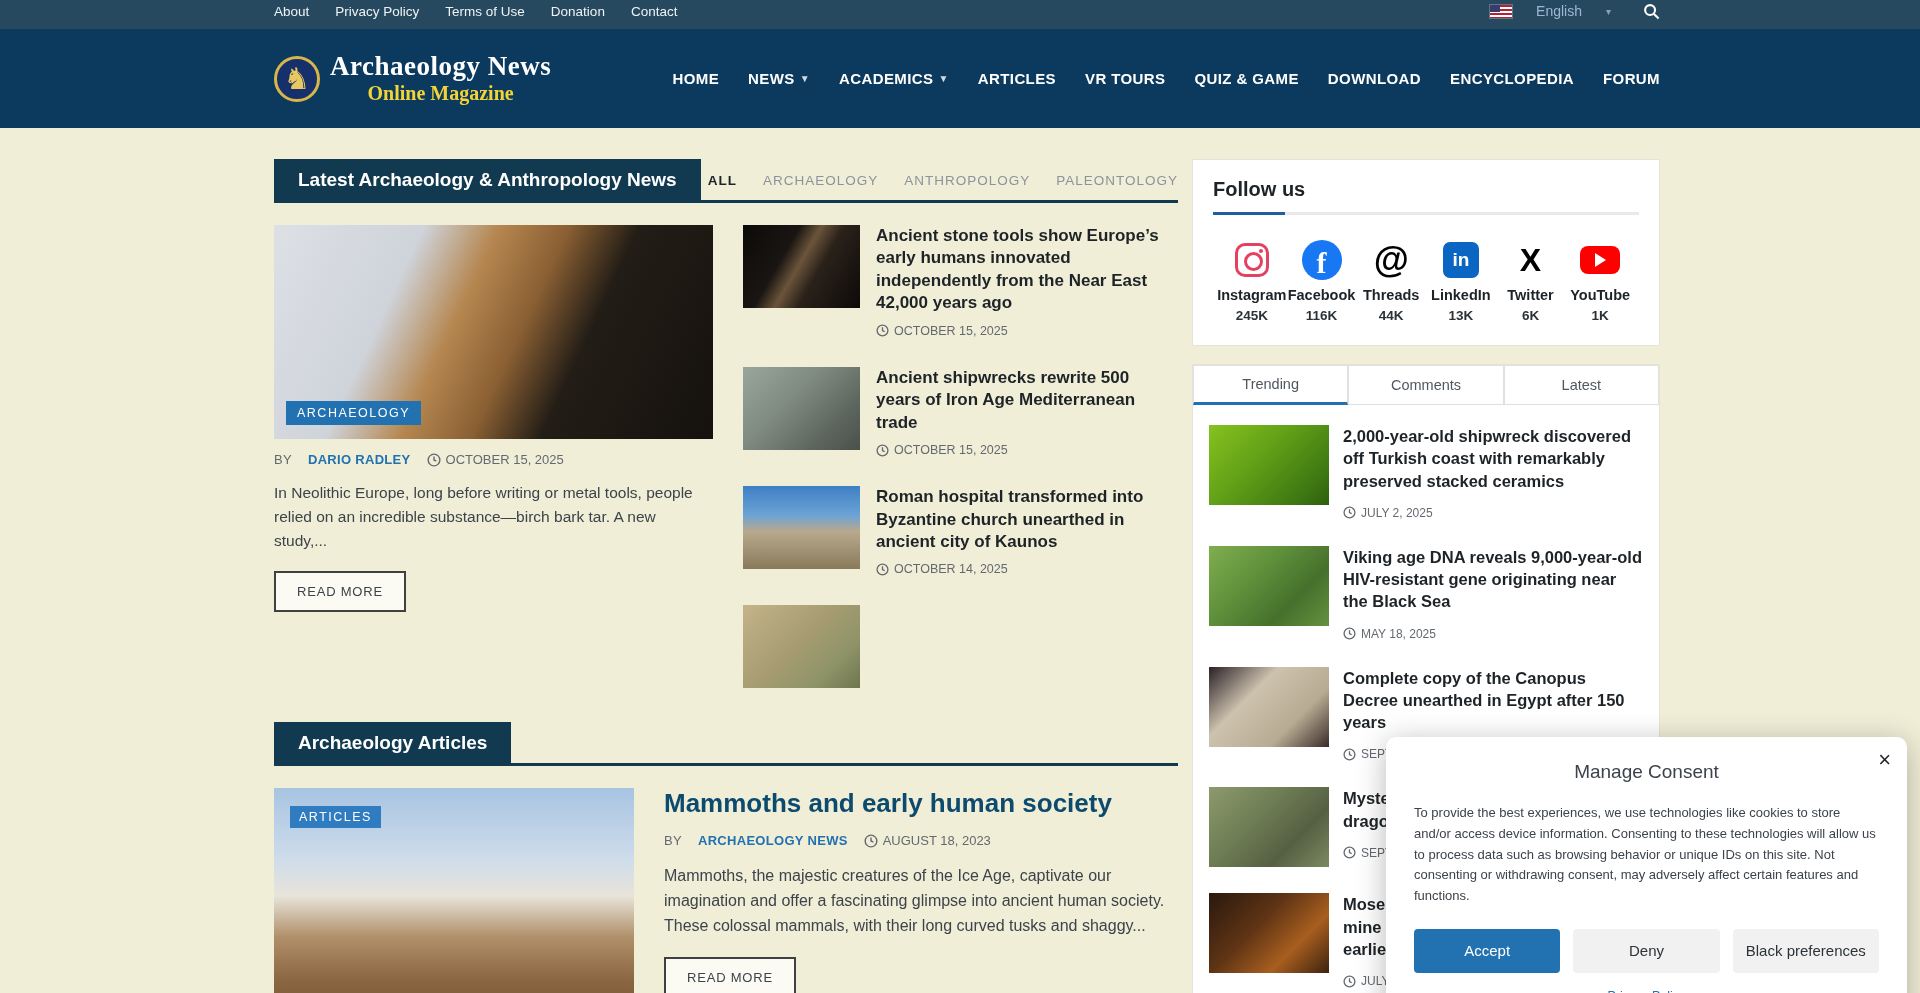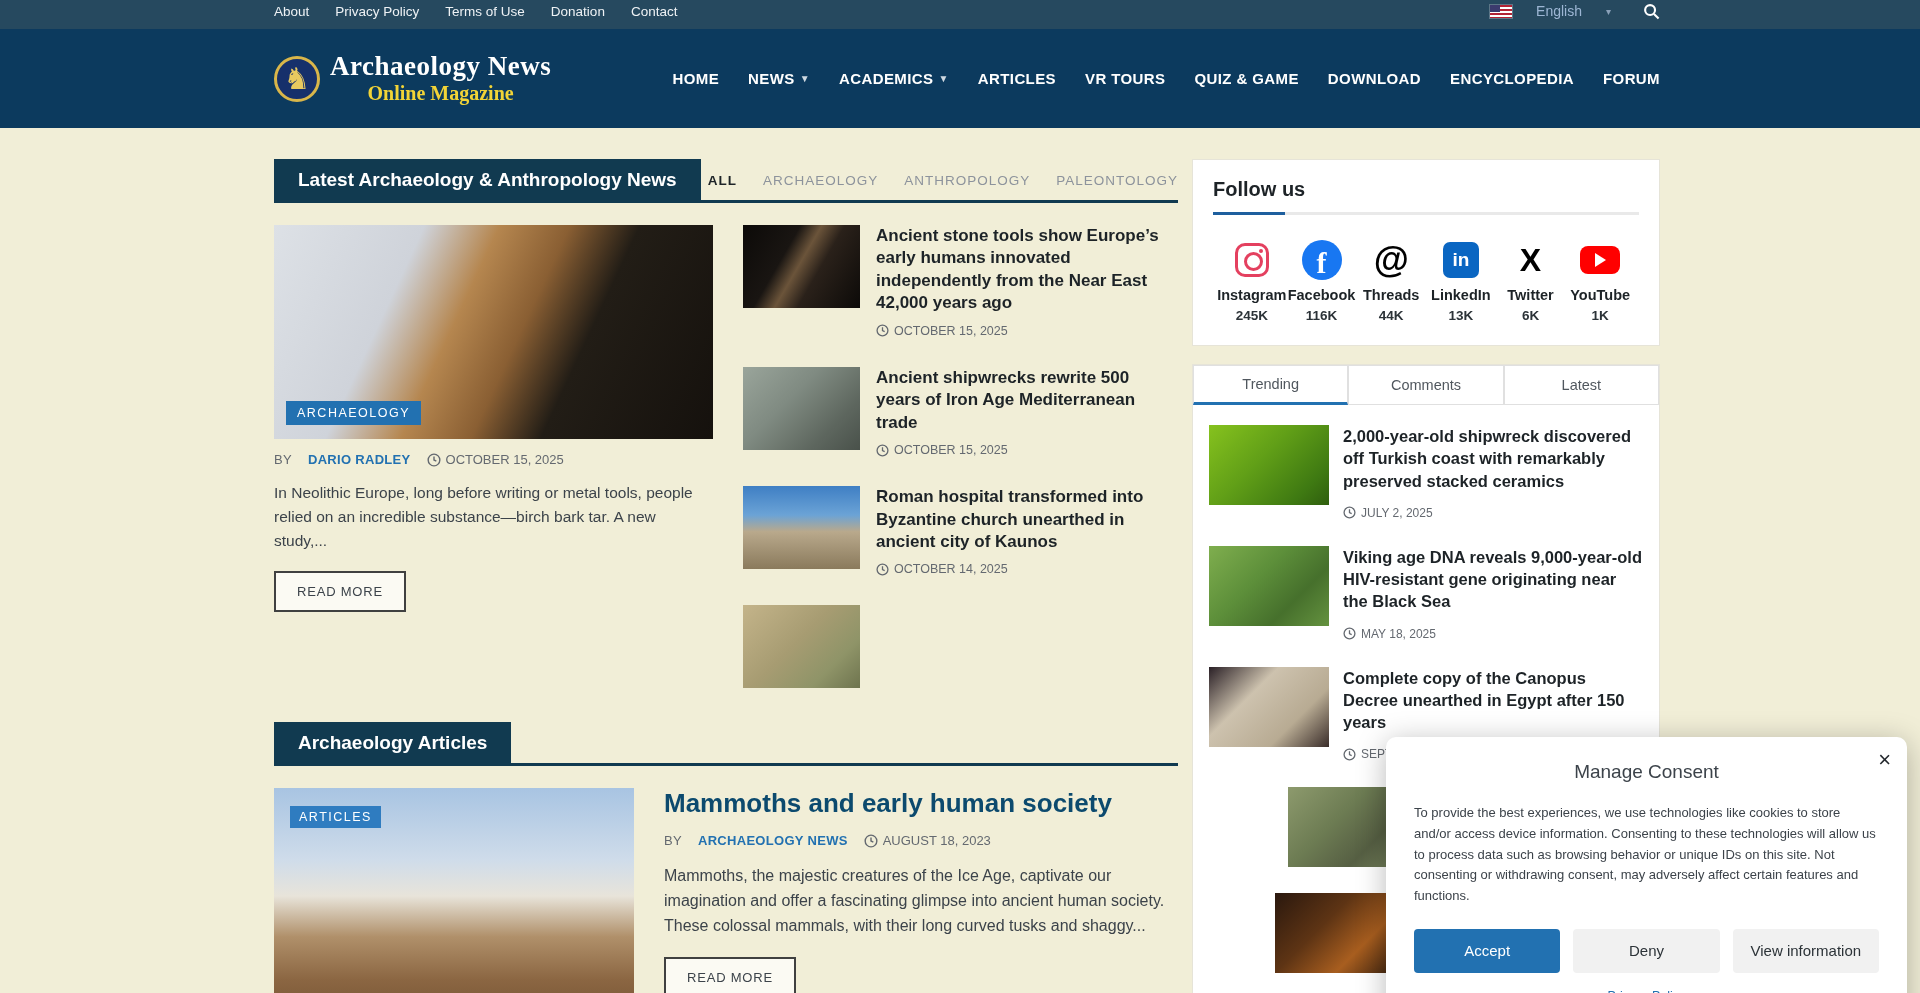--- a/index.html
+++ b/index.html
@@ -107,21 +107,21 @@
   .li { width:36px; height:36px; border-radius:7px; background:#0a66c2; color:#fff; display:flex; align-items:center; justify-content:center; font-weight:bold; font-size:19px; }
   .xx { font-size:32px; font-weight:900; color:#000; line-height:1; }
   .yt { width:40px; height:28px; border-radius:8px; background:#ff0000; display:flex; align-items:center; justify-content:center; }
   .yt:before { content:""; width:0; height:0; border-left:11px solid #fff; border-top:7px solid transparent; border-bottom:7px solid transparent; }
 
   .feed-widget { margin-top:18px; border-bottom:none; padding-bottom:30px; min-height:560px; }
   .feed-tabs { display:flex; }
   .feed-tab { flex:1; height:40px; display:flex; align-items:center; justify-content:center; font-size:14.5px; color:#50575e;
               border:1px solid #e0e0e0; background:#fff; cursor:pointer; }
   .feed-tab.active { border-bottom:3px solid #2271b1; }
-  .feed-list { padding:20px 16px 0 16px; display:flex; flex-direction:column; gap:26px;align-items:center; }
+  .feed-list { padding:20px 16px 0 16px; display:flex; flex-direction:column; gap:26px; }
   .feed-item { display:flex; gap:14px; }
   .feed-thumb { width:120px; height:80px; flex:none; }
   .feed-title { font-size:16.5px; font-weight:bold; line-height:1.35; color:#1d2327; cursor:pointer; white-space:pre-line; }
   .feed-item .date { margin-top:14px; font-size:12px; }
 
   .f1 { background:linear-gradient(135deg,#86c21e 0%,#5f9d17 45%,#3f7a12 80%,#2f5e0e 100%); }
   .f2 { background:linear-gradient(135deg,#7fae4e 0%,#5d8f3a 40%,#46702c 70%,#64923f 100%); }
   .f3 { background:linear-gradient(135deg,#2a2026 0%,#cdc2ae 35%,#b8ab93 70%,#3a2d2a 100%); }
   .f4 { background:linear-gradient(135deg,#8d9a6d 0%,#6d7c53 40%,#565f43 70%,#7c8a62 100%); }
   .f5 { background:linear-gradient(135deg,#2a180e 0%,#5e3414 40%,#a85e1f 70%,#3c2310 100%); }
@@ -452,16 +452,16 @@
   </div>
 </div>
 
 <div class="cookie-dialog">
   <span class="cookie-close">×</span>
   <div class="cookie-title">Manage Consent</div>
   <div class="cookie-body">To provide the best experiences, we use technologies like cookies to store and/or access device information. Consenting to these technologies will allow us to process data such as browsing behavior or unique IDs on this site. Not consenting or withdrawing consent, may adversely affect certain features and functions.</div>
   <div class="cookie-buttons">
     <button class="btn btn-accept">Accept</button>
     <button class="btn btn-light">Deny</button>
-    <button class="btn btn-light">View information</button>
+    <button class="btn btn-light">Black preferences</button>
   </div>
   <a class="cookie-privacy">Privacy Policy</a>
 </div>
 
 </body></html>

